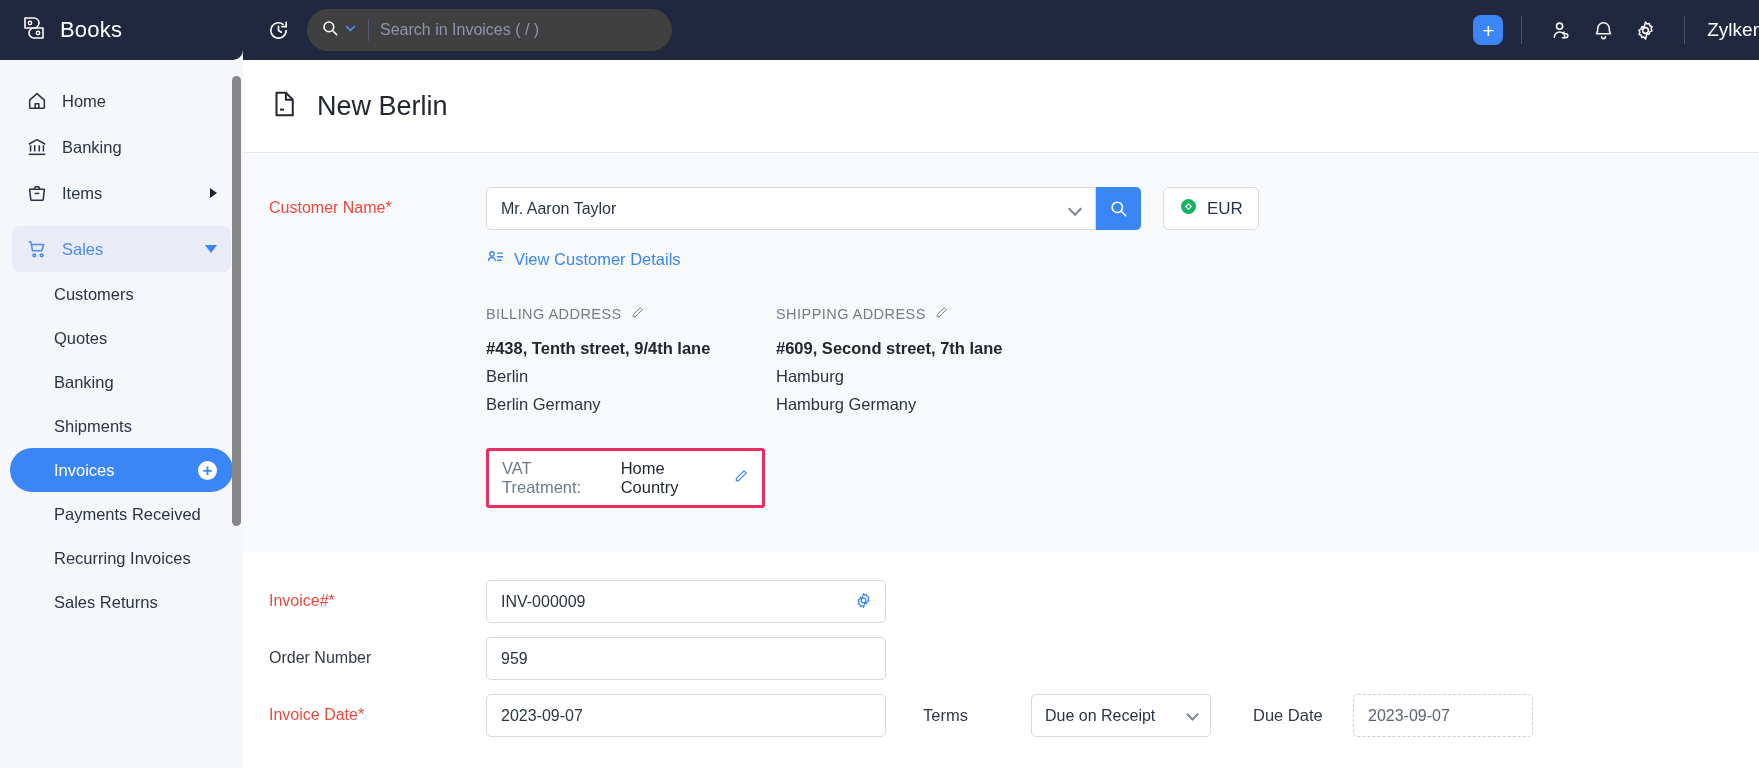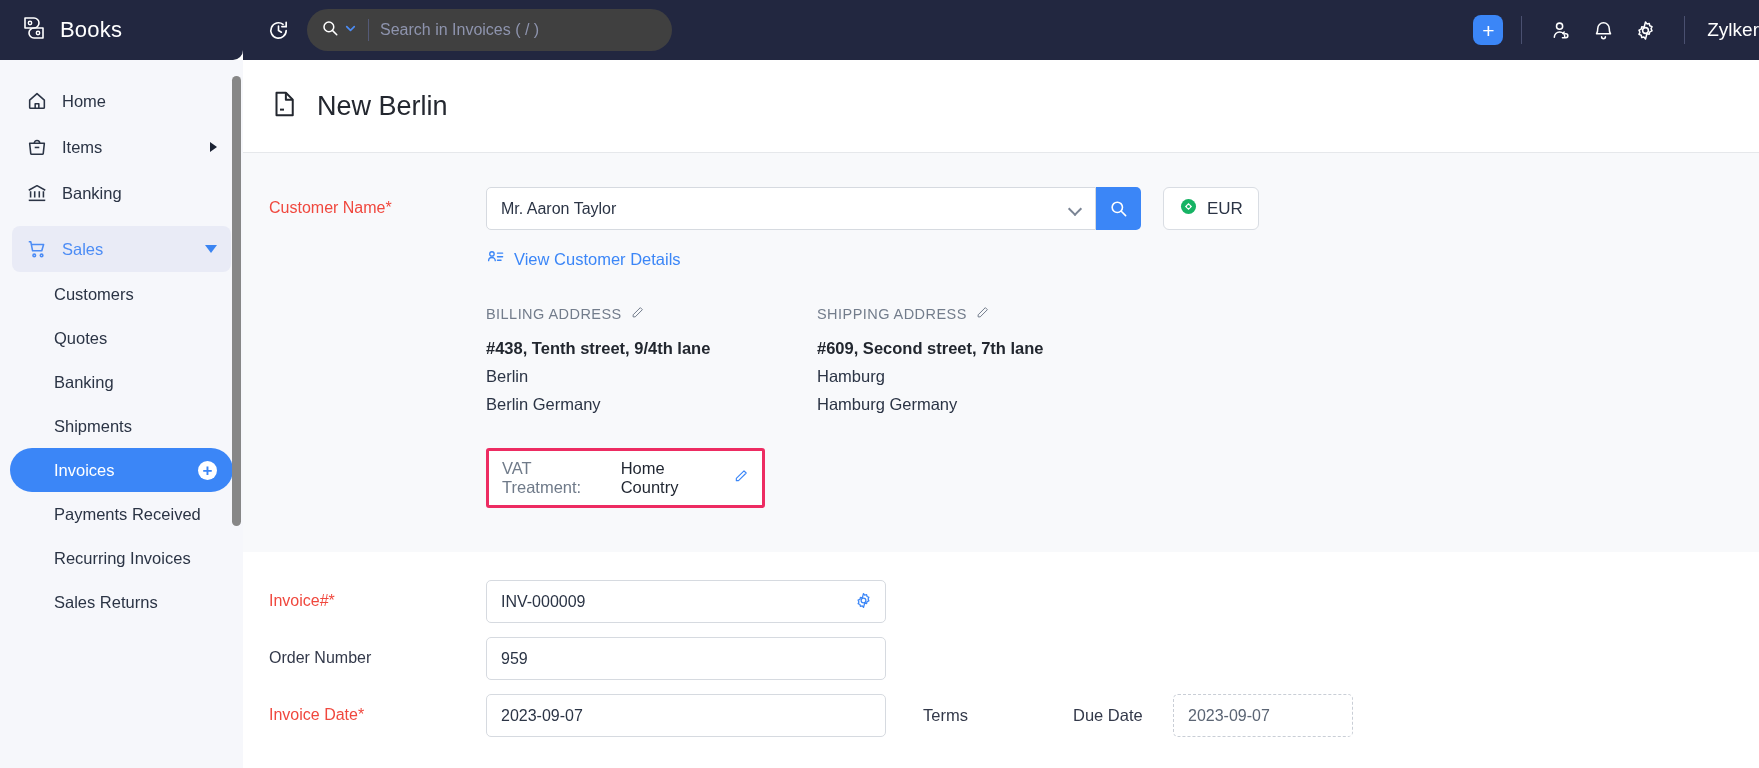--- a/index.html
+++ b/index.html
@@ -107,21 +107,21 @@
   }
   .cur-badge {
     margin-left: 22px; height: 43px; border: 1px solid #d9dde3; border-radius: 6px;
     background: #fff; display: flex; align-items: center; gap: 9px; padding: 0 15px;
     font-size: 17px; color: #2b3445; cursor: pointer;
   }
   .view-link {
     display: flex; align-items: center; gap: 9px; margin-top: 18px;
     color: #3b86f7; font-size: 16.5px; cursor: pointer;
   }
-  .addr-grid { display: flex; margin-top: 34px; gap: 41px; }
+  .addr-grid { display: flex; margin-top: 34px; }
   .addr-col { width: 290px; }
   .addr-head {
     font-size: 14.5px; letter-spacing: .45px; color: #737d8c;
     display: flex; align-items: center; gap: 8px;
   }
   .addr-line1 { font-weight: 700; font-size: 16.5px; color: #22272f; margin-top: 16px; }
   .addr-line { font-size: 16.5px; color: #2b3445; margin-top: 9px; }
   .vat-box {
     margin-top: 34px; display: inline-flex; align-items: center; gap: 7px;
     border: 3px solid #ed2c62; border-radius: 3px; padding: 8px 13px;
@@ -184,38 +184,38 @@
             <path d="M4 11 12 4l8 7v8a1 1 0 0 1-1 1H5a1 1 0 0 1-1-1z"></path>
             <path d="M10 20v-5h4v5"></path>
           </svg>
         </span>
         <span class="lbl">Home</span>
       </div>
 
       <div class="nav-item">
         <span class="ico">
           <svg width="22" height="22" viewBox="0 0 24 24" fill="none" stroke="#2b3445" stroke-width="1.7" stroke-linejoin="round">
+            <path d="M3 9 12 4l9 5"></path>
+            <path d="M5 10v7M9.5 10v7M14.5 10v7M19 10v7"></path>
+            <path d="M3 20h18"></path>
+          </svg>
+        </span>
+        <span class="lbl">Banking</span>
+      </div>
+
+      <div class="nav-item">
+        <span class="ico">
+          <svg width="22" height="22" viewBox="0 0 24 24" fill="none" stroke="#2b3445" stroke-width="1.7" stroke-linejoin="round">
             <path d="M4 8h16l-1.2 11.2a1 1 0 0 1-1 .8H6.2a1 1 0 0 1-1-.8z"></path>
             <path d="M9 8a3 3 0 0 1 6 0"></path>
             <path d="M9.5 12.5h5"></path>
           </svg>
         </span>
         <span class="lbl">Items</span>
         <span class="caret-right"></span>
-      </div>
-
-      <div class="nav-item">
-        <span class="ico">
-          <svg width="22" height="22" viewBox="0 0 24 24" fill="none" stroke="#2b3445" stroke-width="1.7" stroke-linejoin="round">
-            <path d="M3 9 12 4l9 5"></path>
-            <path d="M5 10v7M9.5 10v7M14.5 10v7M19 10v7"></path>
-            <path d="M3 20h18"></path>
-          </svg>
-        </span>
-        <span class="lbl">Banking</span>
       </div>
 
       <div class="nav-item active-group" style="margin-top:10px;">
         <span class="ico">
           <svg width="22" height="22" viewBox="0 0 24 24" fill="none" stroke="#4c8cf5" stroke-width="1.7" stroke-linejoin="round">
             <path d="M3 4h2.2l2 10h10l2-7H6.5"></path>
             <circle cx="9" cy="19" r="1.4"></circle>
             <circle cx="17" cy="19" r="1.4"></circle>
           </svg>
         </span>
@@ -424,18 +424,24 @@
           <input class="txt" value="959" style="">
         </div>
       </div>
 
       <div class="row row-sp">
         <div class="field-label req">Invoice Date*</div>
         <div class="txt-wrap">
           <input class="txt" value="2023-09-07" style="">
         </div>
         <div class="terms-lbl">Terms</div>
+        <div class="terms-wrap">
+          <select class="terms-sel">
+            <option>Due on Receipt</option>
+          </select>
+          <span class="chev-sm"></span>
+        </div>
         <div class="due-lbl">Due Date</div>
         <div class="due-box">2023-09-07</div>
       </div>
     </div>
   </div>
 </div>
 
 </body></html>

